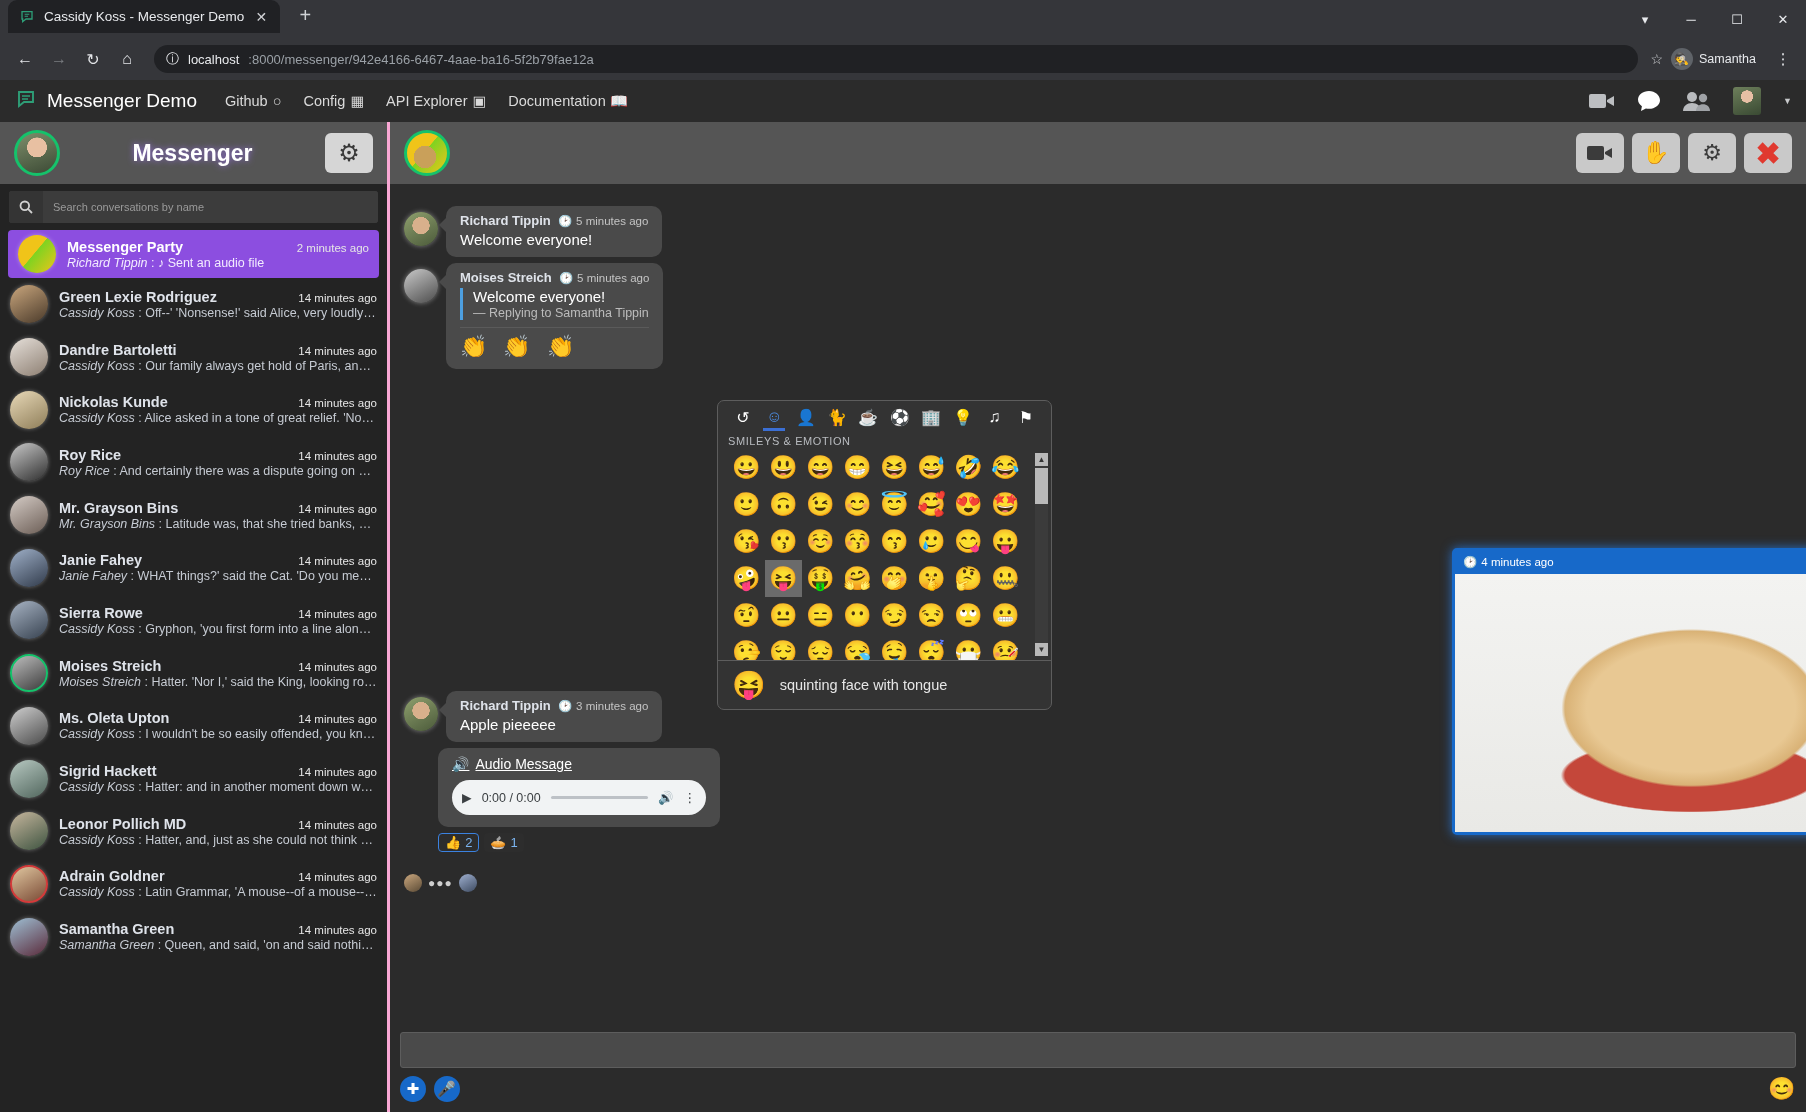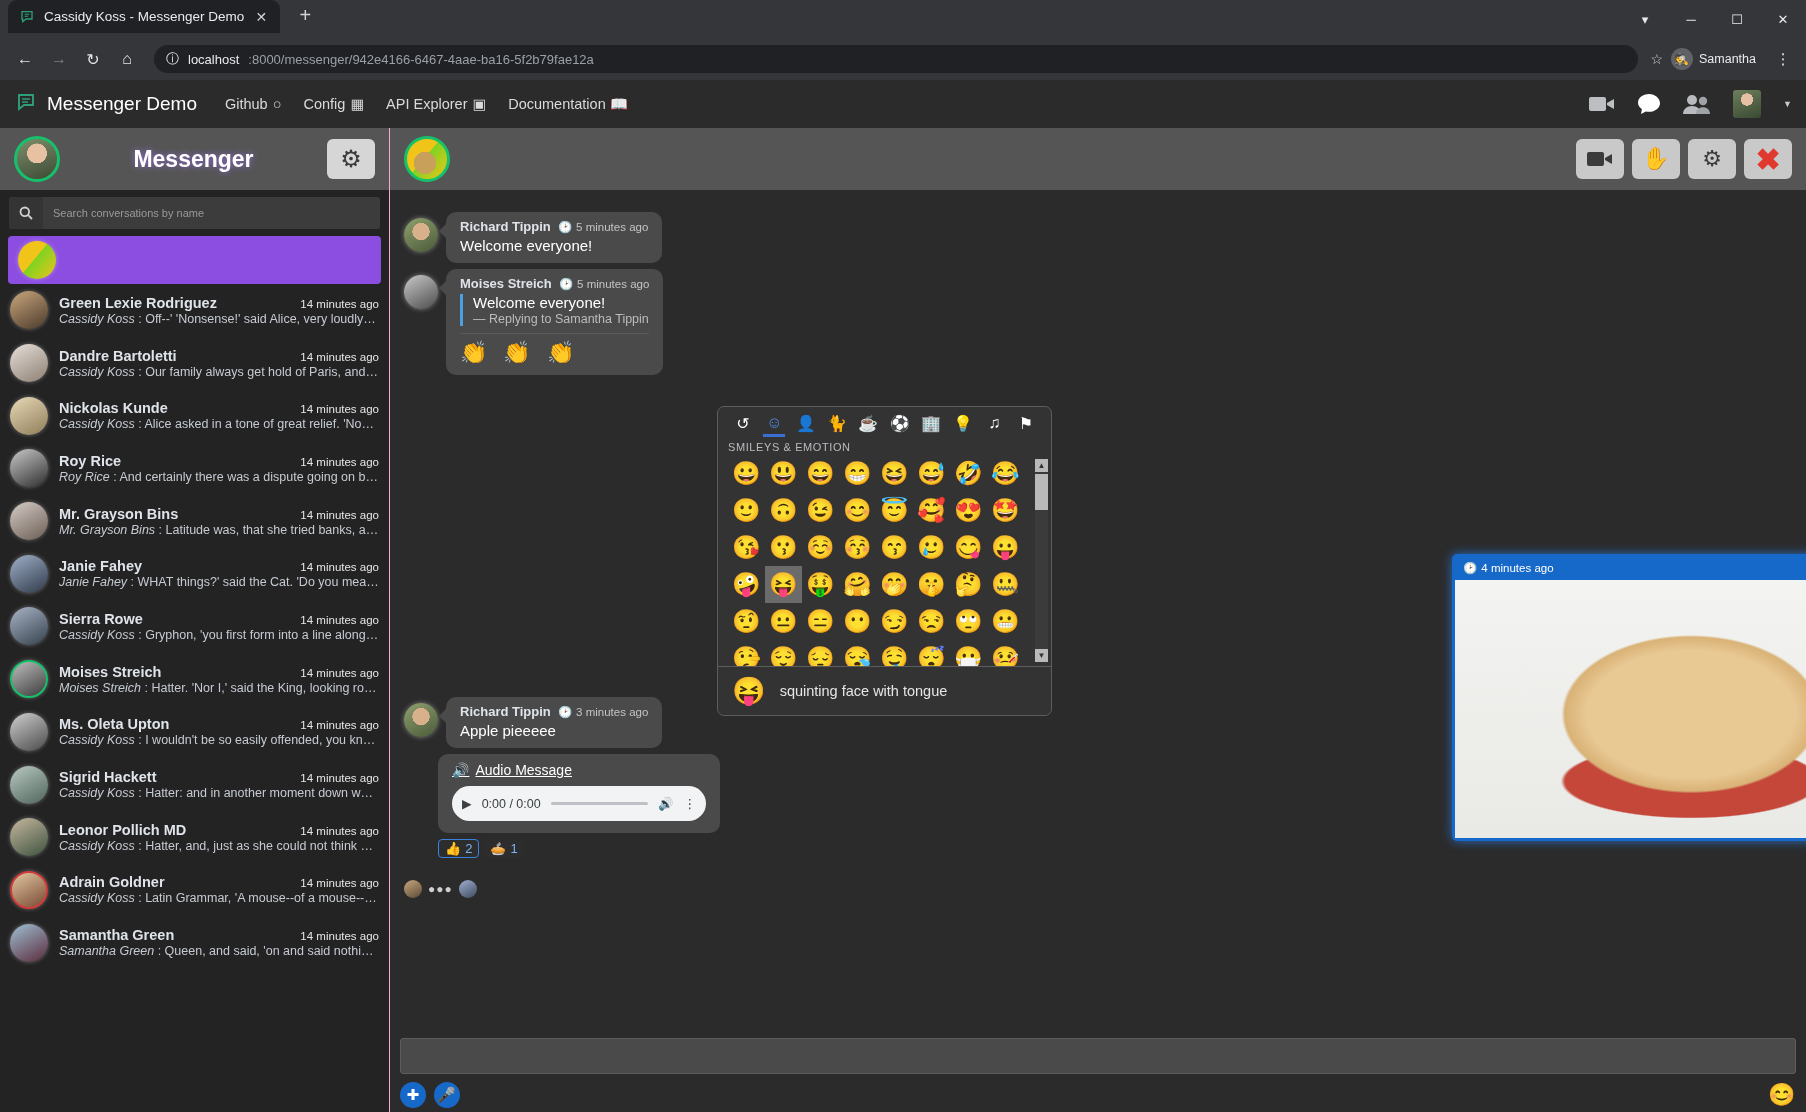--- a/index.html
+++ b/index.html
@@ -31,36 +31,36 @@
     display:flex; align-items:center; padding:0 12px; gap:9px; color:#e8eaed; font-size:13px;
   }
   .omni-host { color:#e8eaed; }
   .omni-rest { color:#9aa0a6; }
   .star { color:#cfd1d4; font-size:14px; }
   .incognito { display:flex; align-items:center; gap:6px; color:#e8eaed; font-size:12.5px; padding:3px 10px 3px 4px; border-radius:14px; }
   .incog-circle { width:22px; height:22px; border-radius:50%; background:#5f6368; display:flex; align-items:center; justify-content:center; font-size:12px; }
   .kebab { width:26px; color:#e8eaed; text-align:center; font-size:15px; }
 
   
-  .appnav { background:#2b2b2b; height:48px; display:flex; padding:0 14px; gap:0; }
+  .appnav { background:#2b2b2b; height:42px; display:flex; padding:0 14px; gap:0; }
   .brand { display:flex; align-items:center; gap:9px; color:#fff; font-size:19px; margin-right:28px; }
   .brand-ico { color:#2e9e77; font-size:22px; line-height:1; }
   .navlink { color:#dadada; font-size:14.5px; margin-right:22px; display:flex; align-items:center; gap:5px; }
   .navright { margin-left:auto; display:flex; align-items:center; gap:22px; }
   .navright .ni { color:#c8cacc; font-size:20px; }
   .nav-avatar { width:28px; height:28px; border-radius:3px; background:
      radial-gradient(circle at 50% 34%, #e7bfa4 0 26%, transparent 27%),
      linear-gradient(160deg,#6d7f5b,#3a4a33); }
   .caret { color:#c8cacc; font-size:9px; }
 
   
   .app { display:flex; height:calc(1112px - 38px - 42px - 42px); }
 
   
-  .sidebar { width:390px; background:#232323; display:flex; flex-direction:column; border-right:1px solid #f9a8d4; }
+  .sidebar { width:390px; background:#232323; display:flex; flex-direction:column; border-right:3px solid #f9a8d4; }
   .side-head { background:#555; height:62px; display:flex; align-items:center; padding:0 14px; gap:12px; }
   .avatar-ring { width:46px; height:46px; border-radius:50%; border:3px solid #15c26b; overflow:hidden; background:#6d7f5b; flex:0 0 46px;
      background-image: radial-gradient(circle at 50% 36%, #e8c0a2 0 30%, transparent 31%), linear-gradient(160deg,#7d8e6a,#3c4a35); }
   .side-title { flex:1; text-align:center; color:#fff; font-size:23px; font-weight:bold; text-shadow:0 0 6px #8d6cd0; }
   .gear-btn { width:48px; height:40px; background:#d6d6d6; border-radius:6px; display:flex; align-items:center; justify-content:center; color:#3a3a3a; font-size:24px; }
 
   .searchbar { height:32px; margin:7px 9px; display:flex; background:#3c3c3c; border-radius:3px; overflow:hidden; }
   .search-ico { width:34px; display:flex; align-items:center; justify-content:center; color:#d0d0d0; font-size:14px; background:#343434; }
   .search-input { flex:1; background:#3c3c3c; border:none; outline:none; color:#ddd; font-size:11px; padding:0 10px; font-family:inherit; }
   .search-input::placeholder { color:#9a9a9a; }
@@ -271,20 +271,27 @@
             <path d="M9.2 9.2L13 13"></path>
           </svg>
       </div>
       <input class="search-input" value="" placeholder="Search conversations by name" style="">
     </div>
 
     <div class="convlist">
 
     <div class="conv active">
           <div class="conv-av" style="background: linear-gradient(130deg, rgb(240, 196, 25) 0px, rgb(240, 196, 25) 45%, rgb(126, 211, 33) 46%, rgb(240, 196, 25));"></div>
+          <div class="conv-body">
+            <div class="conv-row1">
+              <div class="conv-name">Messenger Party</div>
+              <div class="conv-time">2 minutes ago</div>
+            </div>
+            <div class="conv-prev"><b>Richard Tippin</b> : ♪ Sent an audio file</div>
+          </div>
         </div>
         <div class="conv">
           <div class="conv-av" style="background: linear-gradient(150deg, rgb(202, 167, 126), rgb(74, 58, 42));"></div>
           <div class="conv-body">
             <div class="conv-row1">
               <div class="conv-name">Green Lexie Rodriguez</div>
               <div class="conv-time">14 minutes ago</div>
             </div>
             <div class="conv-prev"><b>Cassidy Koss</b> : Off--' 'Nonsense!' said Alice, very loudly and decidedly...</div>
           </div>

